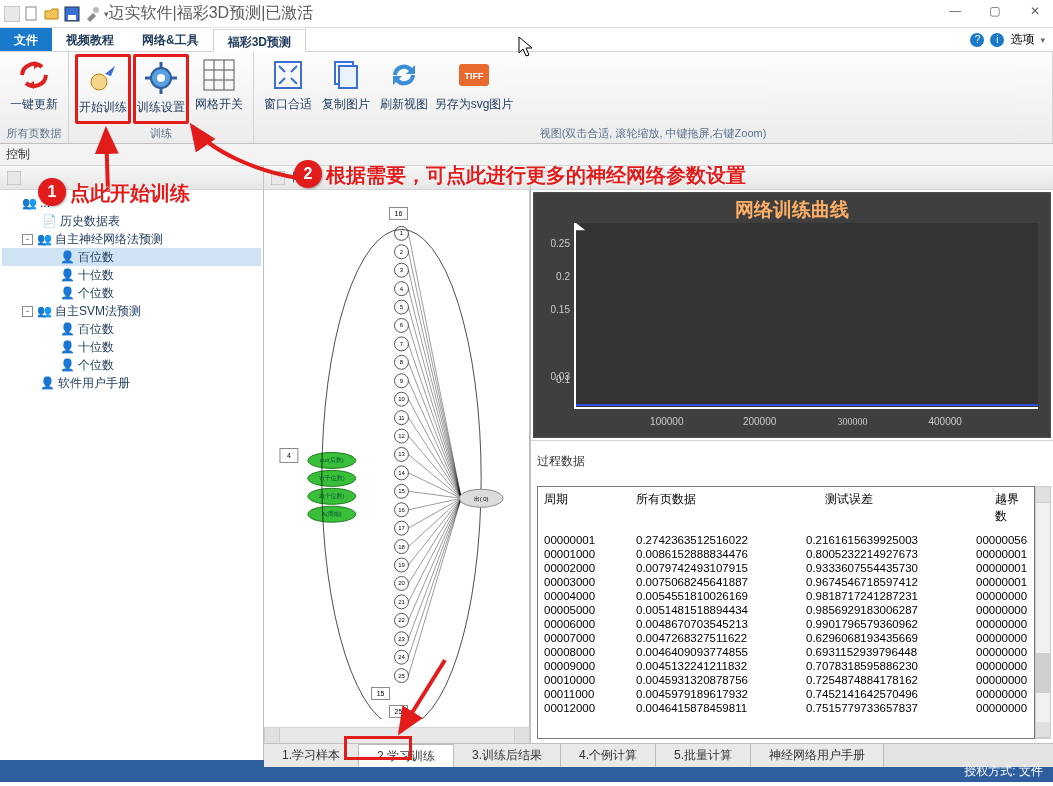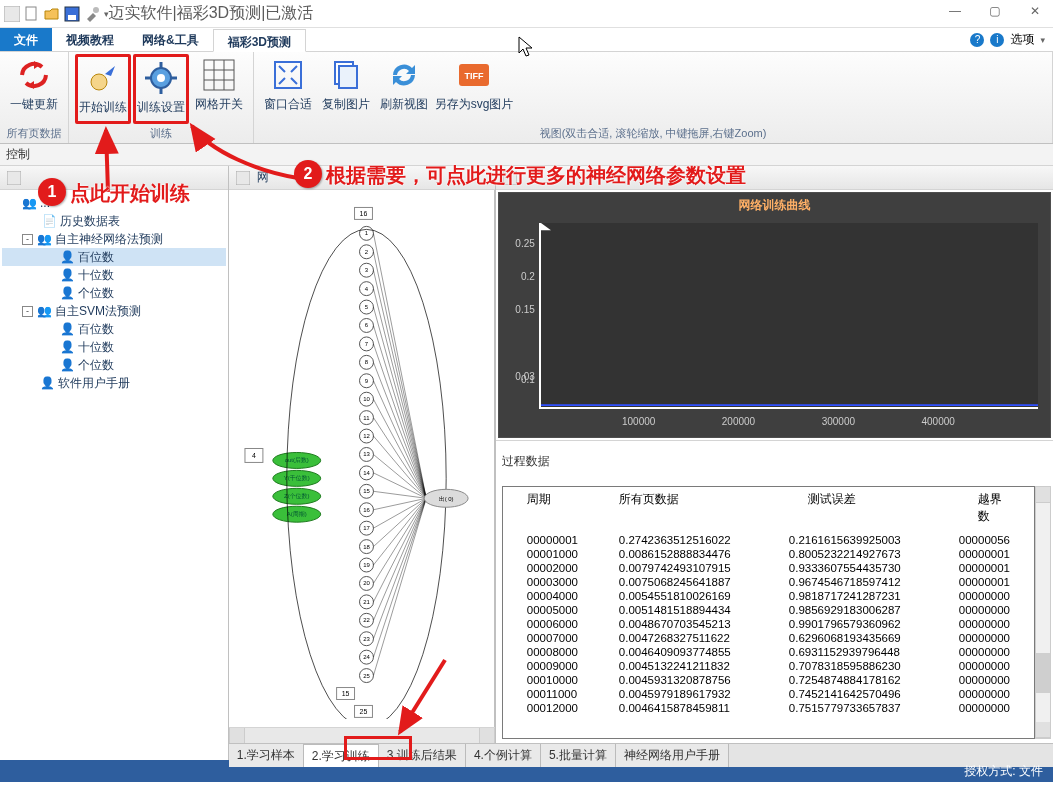--- a/index.html
+++ b/index.html
@@ -46,36 +46,36 @@
 
 .center-col { flex: 0 0 266px; display:flex; flex-direction:column; }
 .center-toolbar { height:24px; background:linear-gradient(#f7f7f7,#e6e6e6); border-bottom:1px solid #d4d4d4; display:flex; align-items:center; padding:0 6px; gap:6px; }
 .diagram-area { flex:1; background:#fff; padding: 8px; position:relative; overflow:hidden; border-right:1px solid #c0c0c0; }
 .diagram-svg { width:100%; height:100%; }
 .hscroll { height: 16px; background:#f0f0f0; border-top:1px solid #d4d4d4; display:flex; }
 .hscroll .bar { flex:1; background:#e8e8e8; }
 .hscroll .btn { width:16px; background:#e0e0e0; border-left:1px solid #ccc; border-right:1px solid #ccc; }
 
 .tabs-row { height: 24px; background:#e4e4e4; display:flex; align-items:stretch; border-top:1px solid #c0c0c0; }
-.btab { padding: 0 8px; line-height:23px; border-right:1px solid #bbb; background:#e9e9e9; color:#333; font-size:12px; cursor:default; }
+.btab { padding: 0 18px; line-height:23px; border-right:1px solid #bbb; background:#e9e9e9; color:#333; font-size:12px; cursor:default; }
 .btab.sel { background:#fff; border-top:1px solid #bbb; }
 
 .right-col { flex:1; display:flex; flex-direction:column; border-left:1px solid #c0c0c0; }
 .tb-small { height:24px; background:linear-gradient(#f7f7f7,#e6e6e6); border-bottom:1px solid #d4d4d4; display:flex; align-items:center; padding:0 6px; gap:4px; }
 .chart-wrap { height: 250px; background:#fff; padding: 2px; }
 .chart-box { width:100%; height:100%; border:1px solid #4e4e4e; background:#3f3f3f; position:relative; }
-.chart-title { position:absolute; top:4px; left:0; right:0; text-align:center; color:#ffb066; font-size:12px; font-weight:bold; }
+.chart-title { position:absolute; top:4px; left:0; right:0; text-align:center; color:#ffb066; font-size:19px; font-weight:bold; }
 .chart-axes { position:absolute; left:40px; right:12px; top:30px; bottom:28px; }
 .chart-plot { position:absolute; inset:0; border-left:2px solid #fff; border-bottom:2px solid #fff; background:#333; }
 .ytick { position:absolute; left:-34px; width:30px; text-align:right; color:#ccc; font-size:10px; transform: translateY(-50%); }
 .xtick { position:absolute; bottom:-18px; color:#ccc; font-size:10px; transform: translateX(-50%); }
 
 .proc-label { padding: 12px 6px; background:#fff; border-top:1px solid #d4d4d4; font-size:12px; color:#333; }
 .proc-data { flex:1; background:#fff; padding: 4px 2px 4px 6px; overflow:hidden; display:flex; }
-.proc-inner { flex:1; border:1px solid #7a7a7a; padding:4px 24px; background:#fff; overflow:hidden; }
+.proc-inner { flex:1; border:1px solid #7a7a7a; padding:4px 6px; background:#fff; overflow:hidden; }
 .proc-head-row { display:flex; font-family: SimSun, monospace; font-size:12px; color:#000; margin-bottom:2px; }
 .proc-head-row .c1 { width: 92px; }
 .proc-head-row .c2 { width: 170px; }
 .proc-head-row .c3 { width: 170px; margin-left: 19px; }
 .proc-head-row .c4 { flex:1; }
 .proc-body-row { display:flex; font-family: "Courier New", monospace; font-size:11.5px; color:#000; line-height:14px; }
 .proc-body-row .c1 { width: 92px; }
 .proc-body-row .c2 { width: 170px; }
 .proc-body-row .c3 { width: 170px; }
 .proc-body-row .c4 { flex:1; }
@@ -463,21 +463,21 @@
               <div id="yticks">
                   <div class="ytick" style="top: 82.1429%;">0.03</div>
                   <div class="ytick" style="top: 64.2857%; margin-top: 36px;">0.1</div>
                   <div class="ytick" style="top: 46.4286%;">0.15</div>
                   <div class="ytick" style="top: 28.5714%;">0.2</div>
                   <div class="ytick" style="top: 10.7143%;">0.25</div>
                 </div>
               <div id="xticks">
                   <div class="xtick" style="left: 20%;">100000</div>
                   <div class="xtick" style="left: 40%;">200000</div>
-                  <div class="xtick" style="left: 60%;">300000</div>
+                  <div class="xtick" style="left: 60%; font-family: Liberation Serif, serif;">300000</div>
                   <div class="xtick" style="left: 80%;">400000</div>
                 </div>
             </div>
           </div>
         </div>
         <div class="proc-label">过程数据</div>
         <div class="proc-data">
           <div class="proc-inner">
             <div class="proc-head-row">
               <div class="c1">周期</div>

